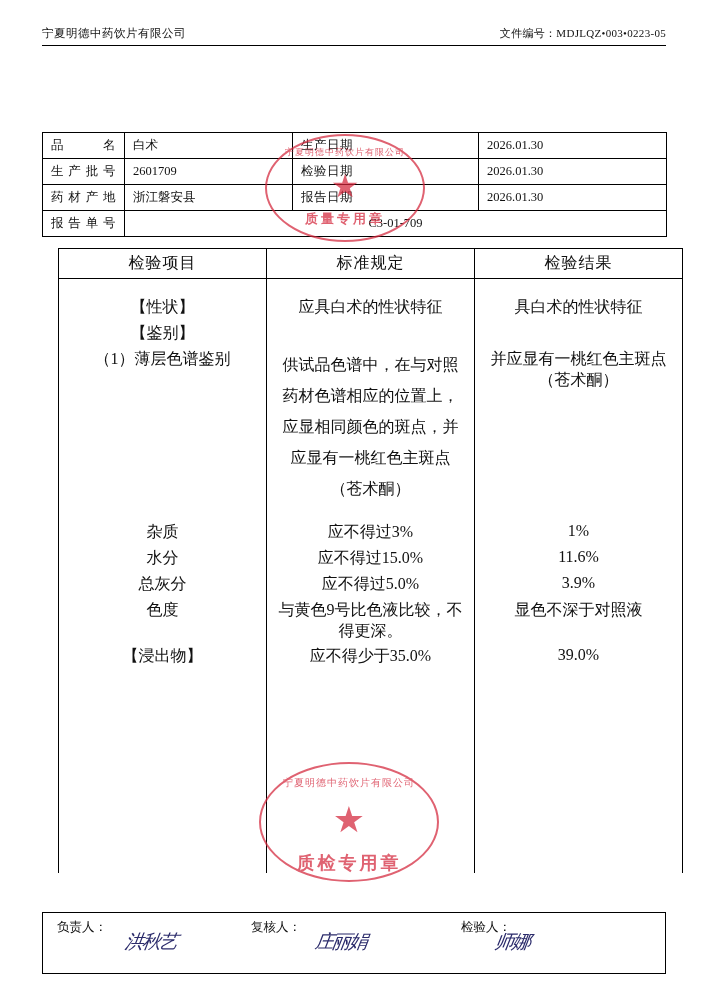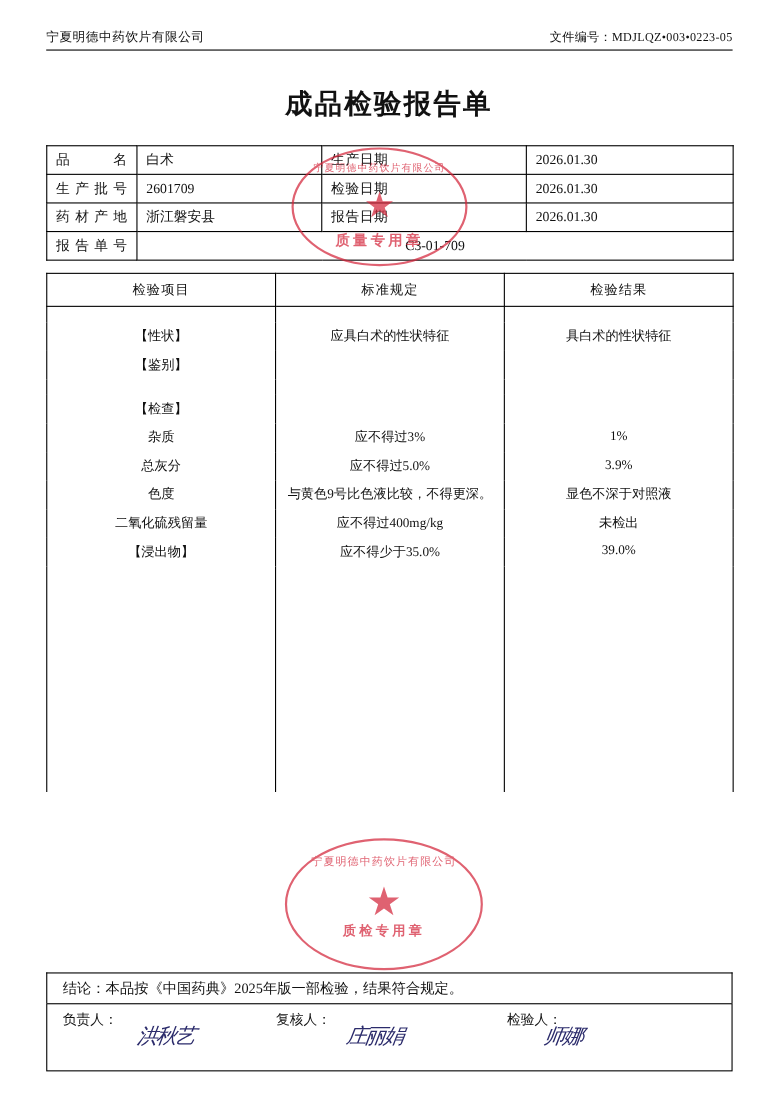--- a/index.html
+++ b/index.html
@@ -73,26 +73,26 @@
     text-align-last: justify;
     padding-left: 14px;
     padding-right: 14px;
   }
   .val { padding-left: 14px; margin-top: 46px; }
   .ctr { text-align: center; }
 
   
   .itbl {
     position: absolute;
-    left: 42px;
+    left: 58px;
     top: 248px;
     width: 624px;
     border-collapse: collapse;
     table-layout: fixed;
-    font-size: 12px;
+    font-size: 16px;
   }
   .itbl td {
     border-left: 1px solid #000;
     border-right: 1px solid #000;
     padding: 0 10px;
     vertical-align: top;
     box-sizing: border-box;
   }
   .itbl tr.head td {
     border-top: 1px solid #000;
@@ -194,33 +194,32 @@
   .stamp-top .bottom { bottom: 12px; font-size: 13px; letter-spacing: 3px; }
 
   .stamp-bot {
     left: 259px;
     top: 762px;
     width: 176px;
     height: 116px;
   }
   .stamp-bot .star { font-size: 36px; }
   .stamp-bot .arc { top: 12px; font-size: 10px; }
-  .stamp-bot .bottom { bottom: 25px; font-size: 12px; letter-spacing: 3px; }
+  .stamp-bot .bottom { bottom: 5px; font-size: 18px; letter-spacing: 3px; }
 </style>
 </head>
 <body>
 
 <div class="page">
 
   <div class="hdr">
     <span class="company">宁夏明德中药饮片有限公司</span>
     <span class="docno">文件编号：MDJLQZ•003•0223-05</span>
   </div>
 
-  <div class="title">成品检验报告单</div>
 
   <table class="tbl">
     <colgroup>
       <col style="width:82px">
       <col style="width:168px">
       <col style="width:186px">
       <col style="width:188px">
     </colgroup>
     <tbody>
       <tr>
@@ -269,65 +268,64 @@
       <tr class="row">
         <td>【性状】</td>
         <td>应具白术的性状特征</td>
         <td>具白术的性状特征</td>
       </tr>
       <tr class="row">
         <td>【鉴别】</td>
         <td></td>
         <td></td>
       </tr>
+      <tr class="row">
+        <td>（1）薄层色谱鉴别</td>
+        <td class="multi">供试品色谱中，在与对照药材色谱相应的位置上，应显相同颜色的斑点，并应显有一桃红色主斑点（苍术酮）</td>
+        <td>并应显有一桃红色主斑点（苍术酮）</td>
+      </tr>
       <tr class="spacer">
           <td></td>
           <td></td>
           <td></td>
         </tr>
-      <tr class="row">
-        <td>【检查】</td>
-        <td></td>
-        <td></td>
-      </tr>
       <tr class="row">
         <td>杂质</td>
         <td>应不得过3%</td>
         <td>1%</td>
       </tr>
       <tr class="row">
+        <td>水分</td>
+        <td>应不得过15.0%</td>
+        <td>11.6%</td>
+      </tr>
+      <tr class="row">
         <td>总灰分</td>
         <td>应不得过5.0%</td>
         <td>3.9%</td>
       </tr>
       <tr class="row">
         <td>色度</td>
         <td>与黄色9号比色液比较，不得更深。</td>
         <td>显色不深于对照液</td>
       </tr>
       <tr class="row">
-        <td>二氧化硫残留量</td>
-        <td>应不得过400mg/kg</td>
-        <td>未检出</td>
-      </tr>
-      <tr class="row">
         <td>【浸出物】</td>
         <td>应不得少于35.0%</td>
         <td>39.0%</td>
       </tr>
 
       <tr class="filler">
           <td style="height:205px"></td>
           <td></td>
           <td></td>
         </tr>
     </tbody>
   </table>
 
-  <div class="concl">结论：本品按《中国药典》2025年版一部检验，结果符合规定。</div>
 
   <div class="sign">
     <span class="s s1">负责人：</span>
     <span class="sig-script sg1">洪秋艺</span>
     <span class="s s2">复核人：</span>
     <span class="sig-script sg2">庄丽娟</span>
     <span class="s s3">检验人：</span>
     <span class="sig-script sg3">师娜</span>
   </div>
 

